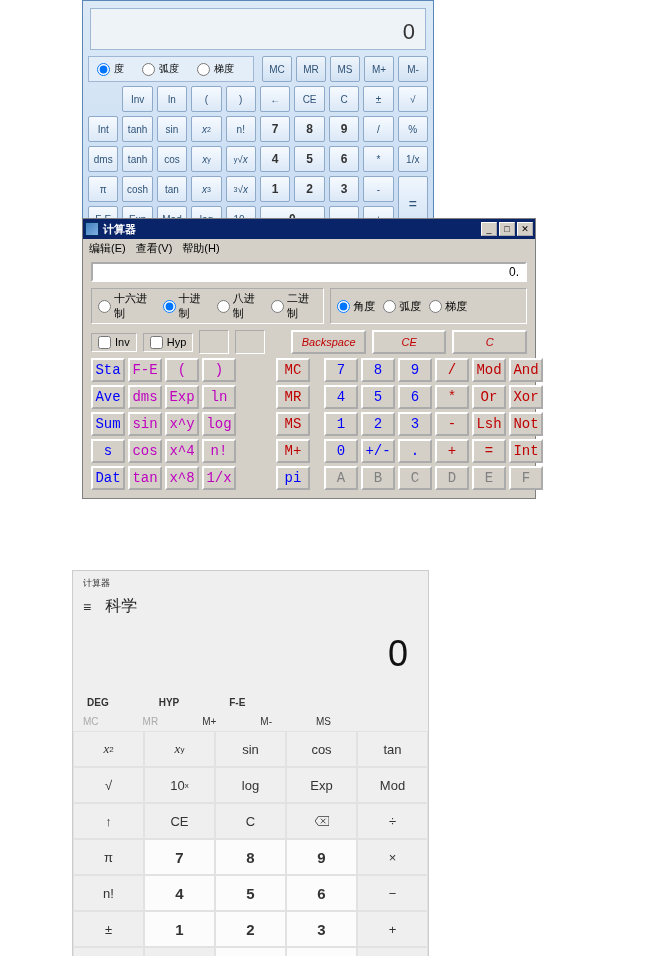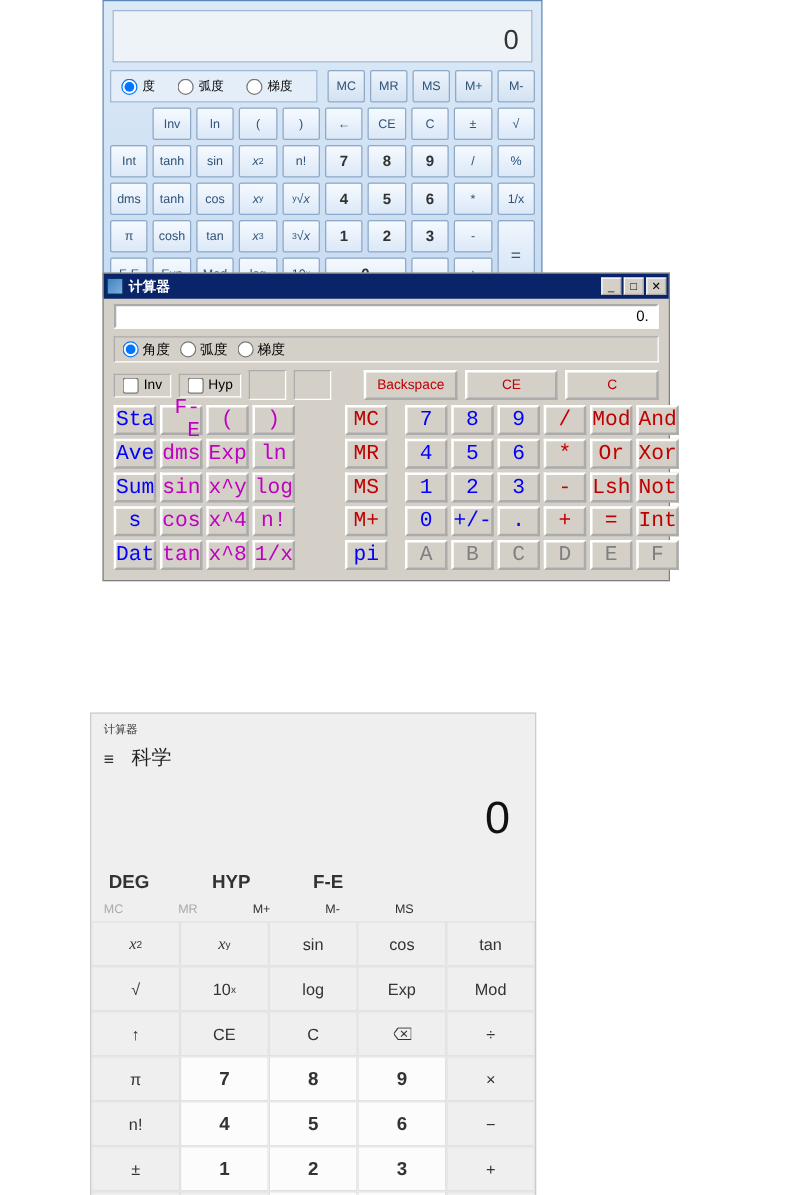--- a/index.html
+++ b/index.html
@@ -35,38 +35,38 @@
 .calc2-disp { background: #fff; border: 2px inset #fff; height: 20px; display: flex; justify-content: flex-end; align-items: center; padding: 0 6px; font-size: 12px; margin-bottom: 6px; }
 .calc2-opts { display: flex; gap: 6px; margin-bottom: 6px; }
 .calc2-opts .grp { border: 1px inset #fff; padding: 2px 6px; display: flex; gap: 8px; font-size: 11px; }
 .calc2-opts .grp.g1 { flex: 1.2; }
 .calc2-opts .grp.g2 { flex: 1; }
 .calc2-opts label { display: flex; gap: 3px; align-items: center; }
 .calc2-row2 { display: flex; gap: 6px; margin-bottom: 4px; align-items: center; }
 .calc2-row2 .chk { display: flex; gap: 4px; align-items: center; font-size: 11px; border: 1px inset #fff; padding: 2px 6px; }
 .calc2-row2 .small { width: 30px; height: 24px; border: 1px inset #fff; background: #d4d0c8; }
 .calc2-row2 .big { border: 2px outset #fff; background: #d4d0c8; height: 24px; display: flex; align-items: center; justify-content: center; font-size: 11px; cursor: pointer; flex: 1; }
-.calc2-row2 .big.red { color: #c00000; }
+.calc2-row2 .big.red { color: #c00000; font-style: italic; }
 .calc2-main { display: flex; gap: 14px; }
 .calc2-left { display: grid; grid-template-columns: repeat(6, 34px); grid-auto-rows: 24px; gap: 3px; }
 .calc2-right { display: grid; grid-template-columns: repeat(6, 34px); grid-auto-rows: 24px; gap: 3px; }
-.calc2-btn { border: 2px outset #fff; background: #d4d0c8; font-size: 17px; display: flex; align-items: center; justify-content: center; cursor: pointer; font-family: "Courier New", monospace; text-align: right; }
+.calc2-btn { border: 2px outset #fff; background: #d4d0c8; font-size: 14px; display: flex; align-items: center; justify-content: center; cursor: pointer; font-family: "Courier New", monospace; text-align: right; }
 .calc2-btn.blue { color: #0000ff; }
 .calc2-btn.red { color: #c00000; }
 .calc2-btn.mag { color: #c000c0; }
 .calc2-btn.gray { color: #808080; }
 
 
 .calc3 { position: absolute; left: 72px; top: 570px; width: 357px; background: #efefef; border: 1px solid #ccc; padding: 6px 0 0 0; }
 .calc3-header { font-size: 9px; color: #333; padding: 0 10px 4px 10px; }
 .calc3-modebar { display: flex; align-items: center; gap: 14px; padding: 2px 10px 10px 10px; }
 .calc3-hamburger { font-size: 14px; color: #333; cursor: pointer; }
 .calc3-mode { font-size: 16px; color: #222; }
 .calc3-disp { text-align: right; font-size: 36px; font-weight: 300; color: #111; padding: 6px 20px 18px 10px; }
-.calc3-topfn { display: flex; gap: 50px; padding: 4px 14px; font-size: 15px; font-weight: 600; color: #333; }
+.calc3-topfn { display: flex; gap: 50px; padding: 4px 14px; font-size: 10px; font-weight: 600; color: #333; }
 .calc3-memrow { display: flex; padding: 4px 10px 4px 10px; font-size: 10px; color: #aaa; gap: 44px; }
 .calc3-memrow span.active { color: #333; }
 .calc3-grid { display: grid; grid-template-columns: repeat(5, 1fr); }
 .calc3-cell { height: 36px; display: flex; align-items: center; justify-content: center; border: 1px solid #e2e2e2; font-size: 13px; color: #333; cursor: pointer; background: #efefef; }
 .calc3-cell.num { background: #fcfcfc; font-size: 15px; font-weight: 600; }
 .calc3-cell sup { font-size: 8px; }
 .calc3-cell .ital { font-style: italic; font-family: "Times New Roman", serif; }
 
 svg.backspace { width: 14px; height: 10px; }
 </style>
@@ -160,23 +160,46 @@
 </div>
 
 <div class="calc2">
   <div class="calc2-titlebar">
     <div class="icon"></div>
     <div class="title">计算器</div>
     <div class="winbtn">_</div>
     <div class="winbtn">□</div>
     <div class="winbtn">✕</div>
   </div>
+  <div class="calc2-menu">
+    <span><span>编辑(E)</span></span>
+    <span><span>查看(V)</span></span>
+    <span><span>帮助(H)</span></span>
+  </div>
   <div class="calc2-body">
     <div class="calc2-disp">0.</div>
     <div class="calc2-opts">
+      <div class="grp g1">
+        <label>
+            <input type="radio" name="b" style=""> 
+            <span>十六进制</span>
+          </label>
+        <label>
+            <input type="radio" name="b" checked="" style=""> 
+            <span>十进制</span>
+          </label>
+        <label>
+            <input type="radio" name="b" style=""> 
+            <span>八进制</span>
+          </label>
+        <label>
+            <input type="radio" name="b" style=""> 
+            <span>二进制</span>
+          </label>
+      </div>
       <div class="grp g2">
         <label>
             <input type="radio" name="a" checked="" style=""> 
             <span>角度</span>
           </label>
         <label>
             <input type="radio" name="a" style=""> 
             <span>弧度</span>
           </label>
         <label>

